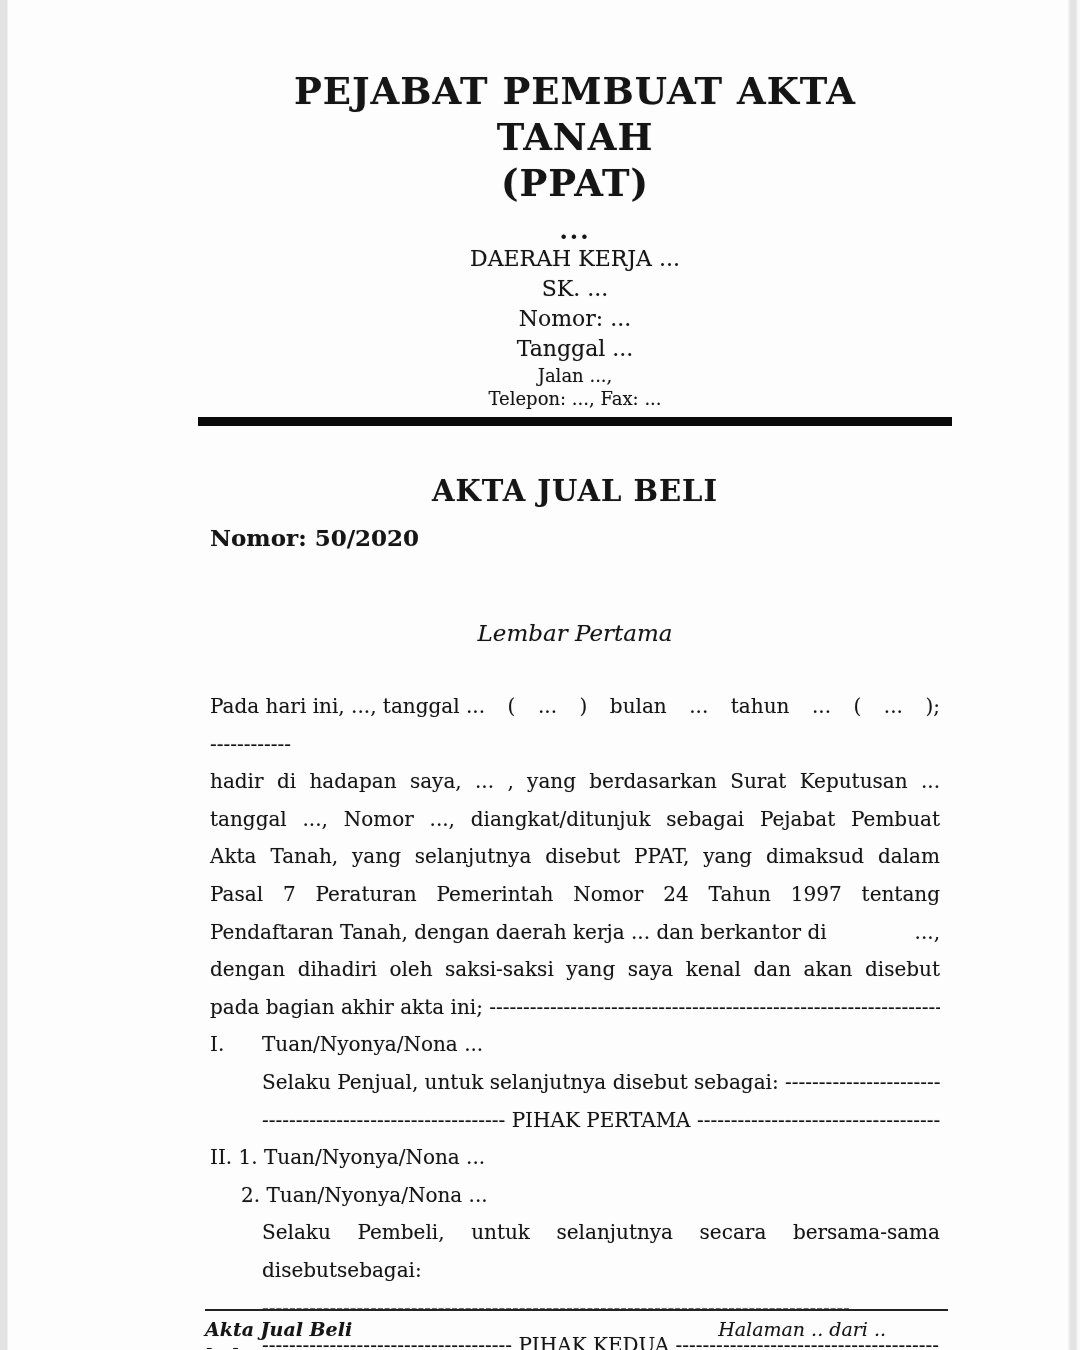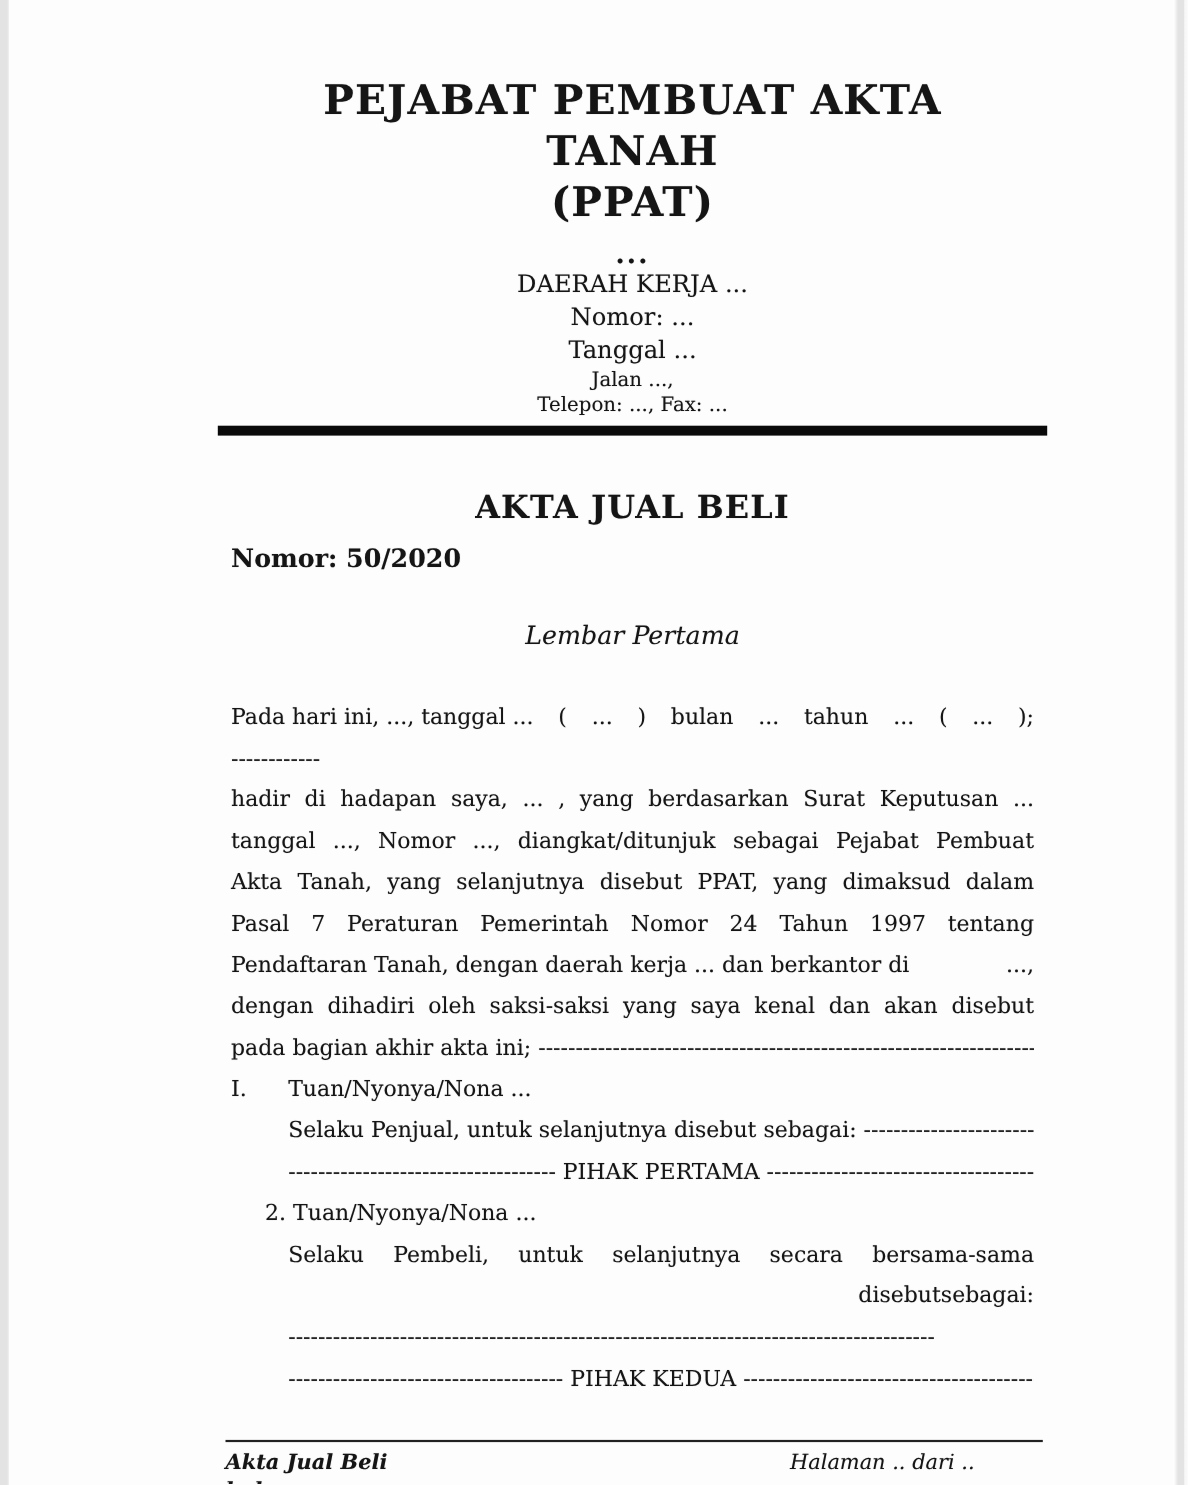--- a/index.html
+++ b/index.html
@@ -29,30 +29,30 @@
   .lh-title    { margin-top: 68px; font-weight: bold; font-size: 37px; line-height: 46px; letter-spacing: 1px; }
   .lh-subtitle { font-weight: bold; font-size: 37px; line-height: 46px; letter-spacing: 1px; }
   .lh-dots     { margin-top: 12px; font-weight: bold; font-size: 24px; line-height: 26px; letter-spacing: 2px; }
   .lh-line     { font-size: 22px; line-height: 30px; }
   .lh-small    { font-size: 18px; line-height: 23px; }
   .lh-rule     { height: 9px; background: #0a0a0a; margin: 7px -12px 0 -12px; }
 
   
   .deed-title  { margin-top: 47px; text-align: center; font-weight: bold; font-size: 29px; line-height: 36px; letter-spacing: 1px; }
   .deed-number { margin-top: 14px; text-align: left; font-weight: bold; font-size: 23px; line-height: 30px; }
-  .deed-sheet  { margin-top: 40px; text-align: center; font-style: italic; font-size: 23px; line-height: 30px; }
+  .deed-sheet  { margin-top: 65px; text-align: center; font-style: italic; font-size: 23px; line-height: 30px; }
 
   
   .deed-body { margin-top: 40px; font-size: 20px; line-height: 37.6px; }
   .line  { min-height: 37.6px; }
   .j     { text-align: justify; text-align-last: justify; }
   .clip  { white-space: nowrap; overflow: hidden; }
   .ind   { margin-left: 52px; }
   .ind2  { margin-left: 31px; }
-  .between { display: flex; justify-content: flex-end; }
+  .between { display: flex; justify-content: flex-start; }
   .ib    { display: inline-block; }
   .b     { font-weight: normal; }
   .num1  { display: inline-block; width: 52px; }
   .dashclip { max-width: 587px; white-space: nowrap; overflow: hidden; }
 
   
   .page-footer {
     position: absolute;
     left: 205px;
     top: 1309px;
@@ -80,20 +80,21 @@
   <div class="edge-strip left"></div>
   <div class="edge-strip right"></div>
 
   <div class="page">
 
     <header class="letterhead">
       <div class="lh-title">PEJABAT PEMBUAT AKTA TANAH</div>
       <div class="lh-subtitle">(PPAT)</div>
       <div class="lh-dots">...</div>
       <div class="lh-line">DAERAH KERJA ...</div>
+      <div class="lh-line">SK. ...</div>
       <div class="lh-line">Nomor: ...</div>
       <div class="lh-line">Tanggal ...</div>
       <div class="lh-small">Jalan ...,</div>
       <div class="lh-small">Telepon: ..., Fax: ...</div>
       <div class="lh-rule"></div>
     </header>
 
     <section class="deed-head">
       <div class="deed-title">AKTA JUAL BELI</div>
       <div class="deed-number">Nomor: 50/2020</div>
@@ -108,20 +109,21 @@
       <div class="line j">Akta Tanah, yang selanjutnya disebut PPAT, yang dimaksud dalam</div>
       <div class="line j">Pasal 7 Peraturan Pemerintah Nomor 24 Tahun 1997 tentang</div>
       <div class="line j"><span class="ib">Pendaftaran Tanah, dengan daerah kerja ... dan berkantor di</span> <span>...,</span></div>
       <div class="line j">dengan dihadiri oleh saksi-saksi yang saya kenal dan akan disebut</div>
       <div class="line clip"><span>pada bagian akhir akta ini;</span><span> ------------------------------------------------------------------------</span></div>
 
       <div class="line"><span class="num1">I.</span><span>Tuan/Nyonya/Nona ...</span></div>
       <div class="line ind clip"><span>Selaku Penjual, untuk selanjutnya disebut sebagai:</span><span> ----------------------------------------</span></div>
       <div class="line ind clip"><span>------------------------------------ </span><span class="b">PIHAK PERTAMA</span><span> --------------------------------------------</span></div>
 
+      <div class="line">II. 1. Tuan/Nyonya/Nona ...</div>
       <div class="line ind2">2. Tuan/Nyonya/Nona ...</div>
       <div class="line ind j">Selaku Pembeli, untuk selanjutnya secara bersama-sama</div>
       <div class="line ind between">
           <span>disebut</span>
           <span>sebagai:</span>
         </div>
       <div class="line ind dashclip">----------------------------------------------------------------------------------------------------</div>
       <div class="line ind clip"><span>------------------------------------- </span><span class="b">PIHAK KEDUA</span><span> --------------------------------------------</span></div>
     </section>
   </div>

